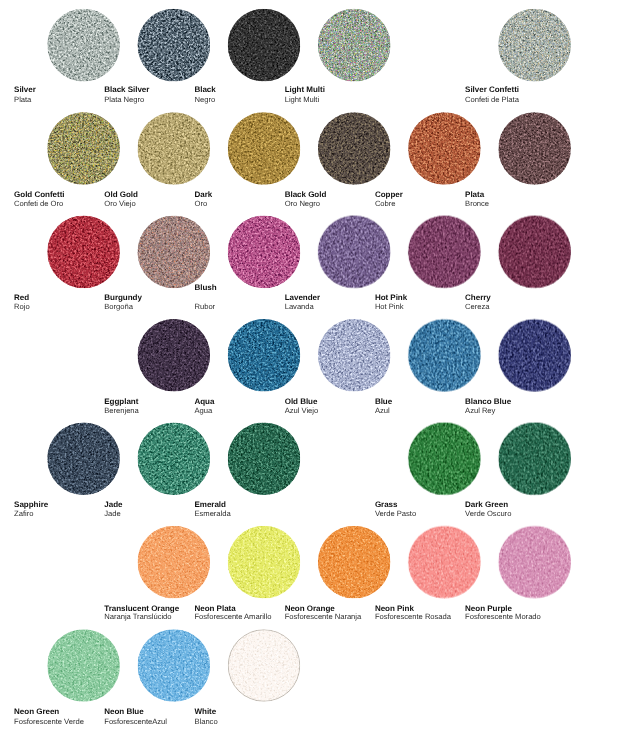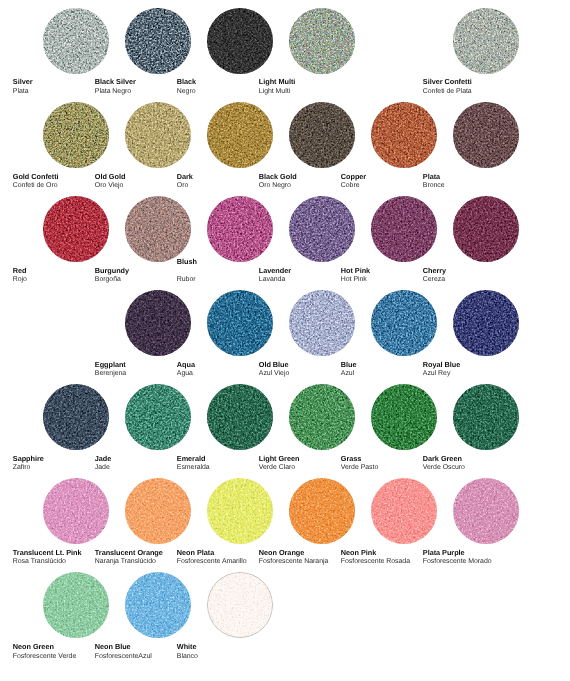--- a/index.html
+++ b/index.html
@@ -981,21 +981,21 @@
     </div>
 <div class="cell" style="left:422.8px;top:290px">
       <div class="disc" style="left:30.200000000000003px;top:0">
         <svg width="66" height="66" viewBox="0 0 66 66">
           <rect width="66" height="66" fill="#2f346f"></rect>
           <rect width="66" height="66" filter="url(#m23)"></rect>
           <rect width="66" height="66" filter="url(#d23)"></rect>
           <rect width="66" height="66" filter="url(#h23)"></rect>
         </svg>
       </div>
-      <div class="lbl lbl-en" style="top:66.51px">Royal Blue</div>
+      <div class="lbl lbl-en" style="top:66.51px">Blanco Blue</div>
       <div class="lbl lbl-es" style="top:66.51px">Azul Rey</div>
     </div>
 <div class="cell" style="left:12.8px;top:384px">
       <div class="disc" style="left:30.200000000000003px;top:0">
         <svg width="66" height="66" viewBox="0 0 66 66">
           <rect width="66" height="66" fill="#364557"></rect>
           <rect width="66" height="66" filter="url(#m24)"></rect>
           <rect width="66" height="66" filter="url(#d24)"></rect>
           <rect width="66" height="66" filter="url(#h24)"></rect>
         </svg>
@@ -1020,32 +1020,20 @@
         <svg width="66" height="66" viewBox="0 0 66 66">
           <rect width="66" height="66" fill="#21624a"></rect>
           <rect width="66" height="66" filter="url(#m26)"></rect>
           <rect width="66" height="66" filter="url(#d26)"></rect>
           <rect width="66" height="66" filter="url(#h26)"></rect>
         </svg>
       </div>
       <div class="lbl lbl-en" style="top:66.68px">Emerald</div>
       <div class="lbl lbl-es" style="top:66.68px">Esmeralda</div>
     </div>
-<div class="cell" style="left:258.8px;top:384px">
-      <div class="disc" style="left:30.200000000000003px;top:0">
-        <svg width="66" height="66" viewBox="0 0 66 66">
-          <rect width="66" height="66" fill="#408b50"></rect>
-          <rect width="66" height="66" filter="url(#m27)"></rect>
-          <rect width="66" height="66" filter="url(#d27)"></rect>
-          <rect width="66" height="66" filter="url(#h27)"></rect>
-        </svg>
-      </div>
-      <div class="lbl lbl-en" style="top:66.68px">Light Green</div>
-      <div class="lbl lbl-es" style="top:66.68px">Verde Claro</div>
-    </div>
 <div class="cell" style="left:340.8px;top:384px">
       <div class="disc" style="left:30.200000000000003px;top:0">
         <svg width="66" height="66" viewBox="0 0 66 66">
           <rect width="66" height="66" fill="#277b37"></rect>
           <rect width="66" height="66" filter="url(#m28)"></rect>
           <rect width="66" height="66" filter="url(#d28)"></rect>
           <rect width="66" height="66" filter="url(#h28)"></rect>
         </svg>
       </div>
       <div class="lbl lbl-en" style="top:66.68px">Grass</div>
@@ -1056,32 +1044,20 @@
         <svg width="66" height="66" viewBox="0 0 66 66">
           <rect width="66" height="66" fill="#1f6349"></rect>
           <rect width="66" height="66" filter="url(#m29)"></rect>
           <rect width="66" height="66" filter="url(#d29)"></rect>
           <rect width="66" height="66" filter="url(#h29)"></rect>
         </svg>
       </div>
       <div class="lbl lbl-en" style="top:66.68px">Dark Green</div>
       <div class="lbl lbl-es" style="top:66.68px">Verde Oscuro</div>
     </div>
-<div class="cell" style="left:12.8px;top:478px">
-      <div class="disc" style="left:30.200000000000003px;top:0">
-        <svg width="66" height="66" viewBox="0 0 66 66">
-          <rect width="66" height="66" fill="#db91be"></rect>
-          <rect width="66" height="66" filter="url(#m30)"></rect>
-          <rect width="66" height="66" filter="url(#d30)"></rect>
-          <rect width="66" height="66" filter="url(#h30)"></rect>
-        </svg>
-      </div>
-      <div class="lbl lbl-en" style="top:66.85px">Translucent Lt. Pink</div>
-      <div class="lbl lbl-es" style="top:66.85px">Rosa Translúcido</div>
-    </div>
 <div class="cell" style="left:94.8px;top:478px">
       <div class="disc" style="left:30.200000000000003px;top:0">
         <svg width="66" height="66" viewBox="0 0 66 66">
           <rect width="66" height="66" fill="#f7a063"></rect>
           <rect width="66" height="66" filter="url(#m31)"></rect>
           <rect width="66" height="66" filter="url(#d31)"></rect>
           <rect width="66" height="66" filter="url(#h31)"></rect>
         </svg>
       </div>
       <div class="lbl lbl-en" style="top:66.85px">Translucent Orange</div>
@@ -1125,21 +1101,21 @@
     </div>
 <div class="cell" style="left:422.8px;top:478px">
       <div class="disc" style="left:30.200000000000003px;top:0">
         <svg width="66" height="66" viewBox="0 0 66 66">
           <rect width="66" height="66" fill="#d58eb5"></rect>
           <rect width="66" height="66" filter="url(#m35)"></rect>
           <rect width="66" height="66" filter="url(#d35)"></rect>
           <rect width="66" height="66" filter="url(#h35)"></rect>
         </svg>
       </div>
-      <div class="lbl lbl-en" style="top:66.85px">Plata Purple</div>
+      <div class="lbl lbl-en" style="top:66.85px">Neon Purple</div>
       <div class="lbl lbl-es" style="top:66.85px">Fosforescente Morado</div>
     </div>
 <div class="cell" style="left:12.8px;top:572px">
       <div class="disc" style="left:30.200000000000003px;top:0">
         <svg width="66" height="66" viewBox="0 0 66 66">
           <rect width="66" height="66" fill="#89c99d"></rect>
           <rect width="66" height="66" filter="url(#m36)"></rect>
           <rect width="66" height="66" filter="url(#d36)"></rect>
           <rect width="66" height="66" filter="url(#h36)"></rect>
         </svg>

